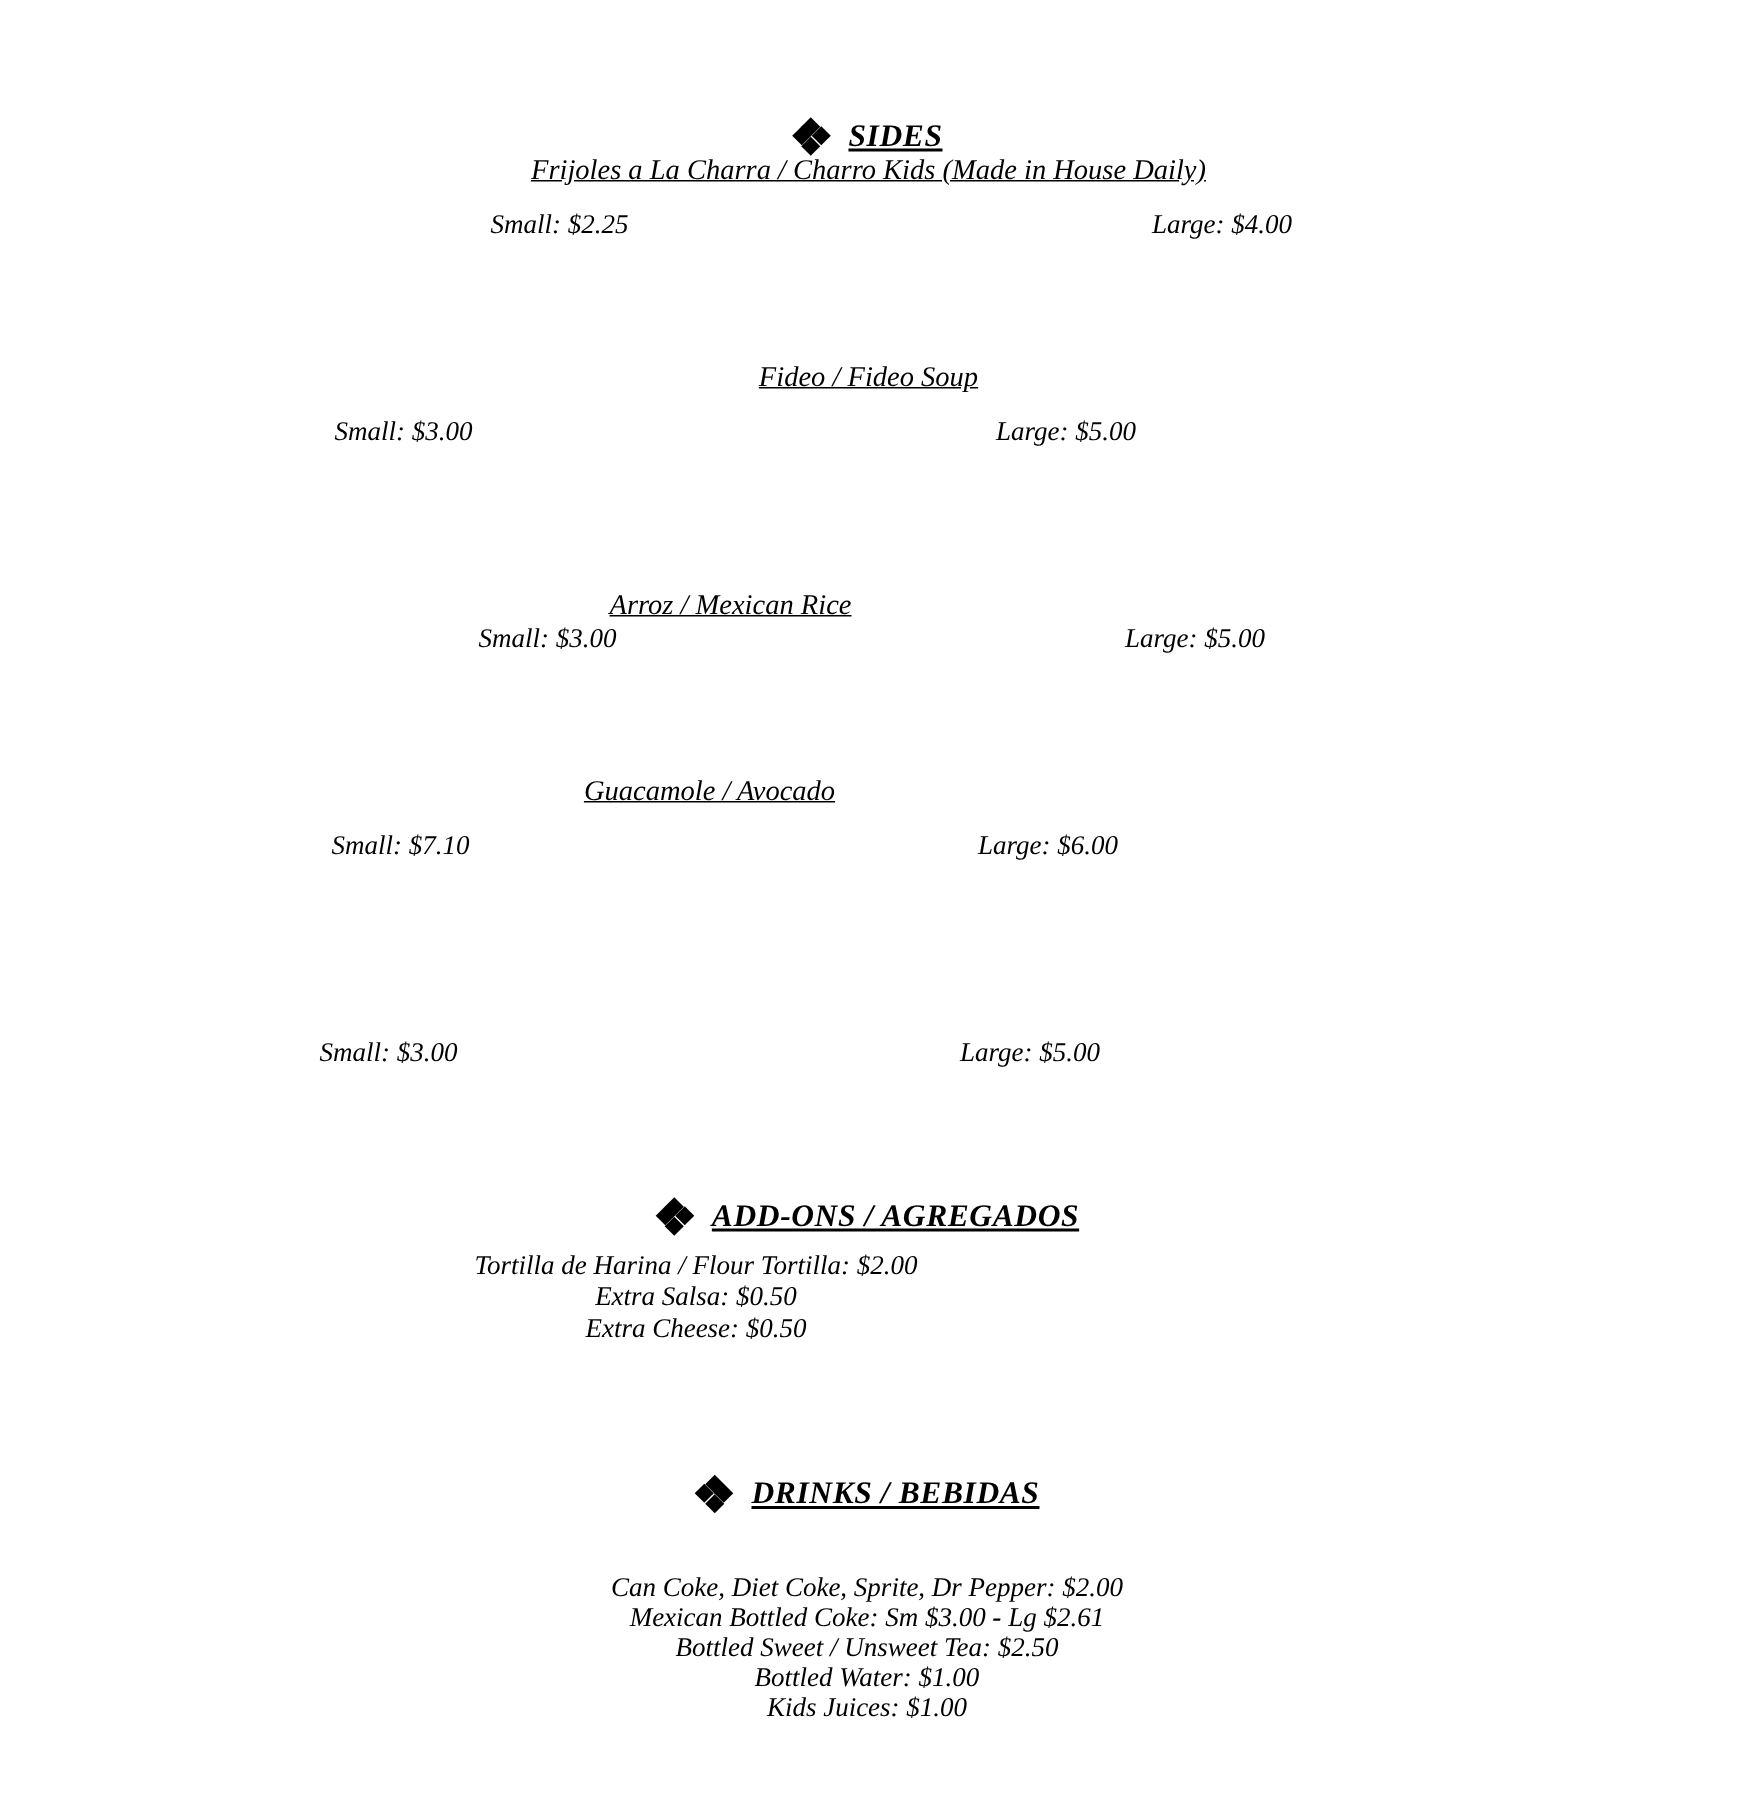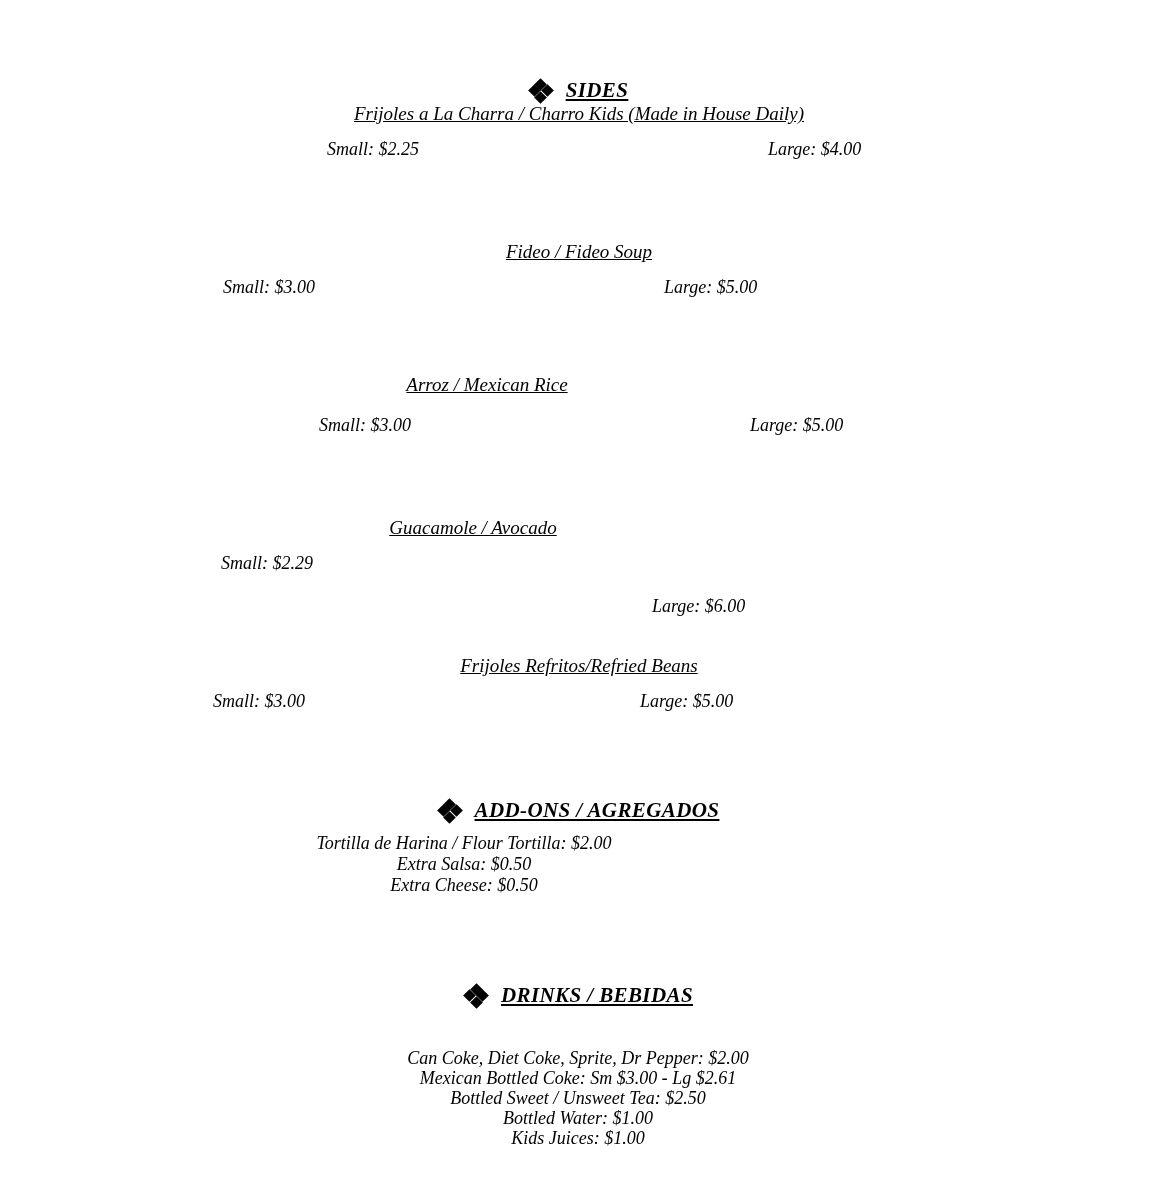--- a/index.html
+++ b/index.html
@@ -114,39 +114,36 @@
   </div>
 
   <div class="abs" style="left:0; top:241px; width:1158px;">
     <div class="item-name">Fideo / Fideo Soup</div>
   </div>
   <div class="abs price-row" style="left:0; top:277px; width:1158px;">
     <span class="price" style="left:223px;">Small: $3.00</span>
     <span class="price" style="left:664px;">Large: $5.00</span>
   </div>
 
-  <div class="abs" style="left:0; top:374px; width:974px;">
+  <div class="abs" style="left:0; top:393px; width:974px;">
     <div class="item-name">Arroz / Mexican Rice</div>
   </div>
   <div class="abs price-row" style="left:0; top:415px; width:1158px;">
     <span class="price" style="left:319px;">Small: $3.00</span>
     <span class="price" style="left:750px;">Large: $5.00</span>
   </div>
 
   <div class="abs" style="left:0; top:517px; width:946px;">
     <div class="item-name">Guacamole / Avocado</div>
   </div>
   <div class="abs price-row" style="left:0; top:553px; width:1158px;">
-    <span class="price" style="left:221px;">Small: $2.29</span>
-    <span class="price" style="left:652px;margin-top:43px;">Large: $6.00</span>
+    <span class="price" style="left:221px;">Small: $7.10</span>
+    <span class="price" style="left:652px;">Large: $6.00</span>
   </div>
 
-  <div class="abs" style="left:0; top:655px; width:1158px;">
-    <div class="item-name">Frijoles Refritos/Refried Beans</div>
-  </div>
   <div class="abs price-row" style="left:0; top:691px; width:1158px;">
     <span class="price" style="left:213px;">Small: $3.00</span>
     <span class="price" style="left:640px;">Large: $5.00</span>
   </div>
 
   <div class="section-head abs" style="left:0; top:798px; width:1158px;">
     <span class="diamond-icon">
       <i class="t"></i>
         <i class="l"></i>
         <i class="r"></i>

